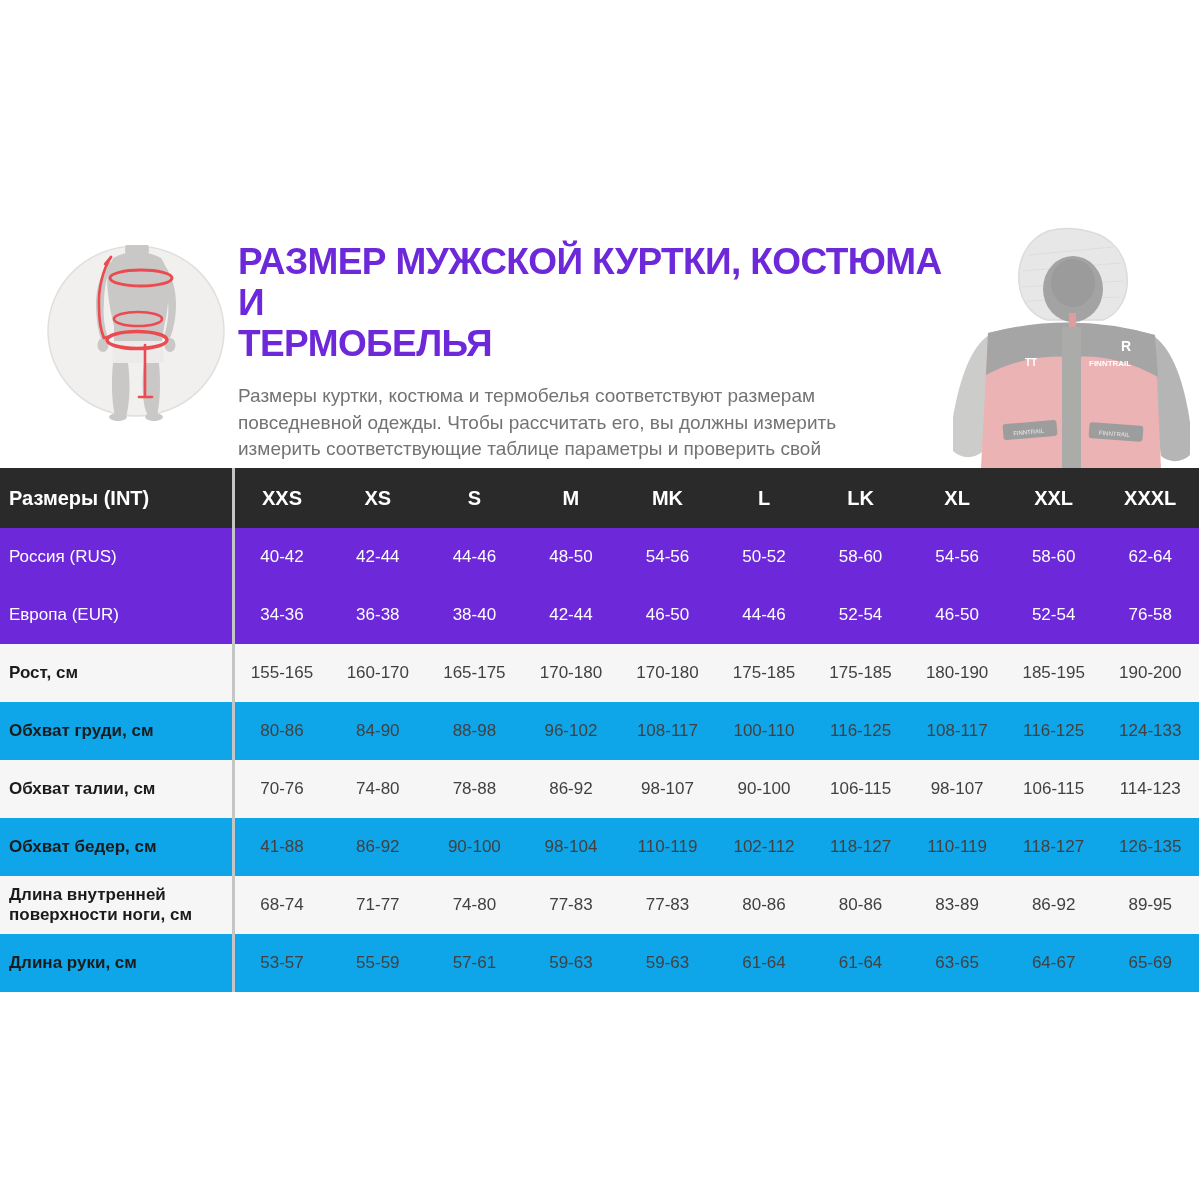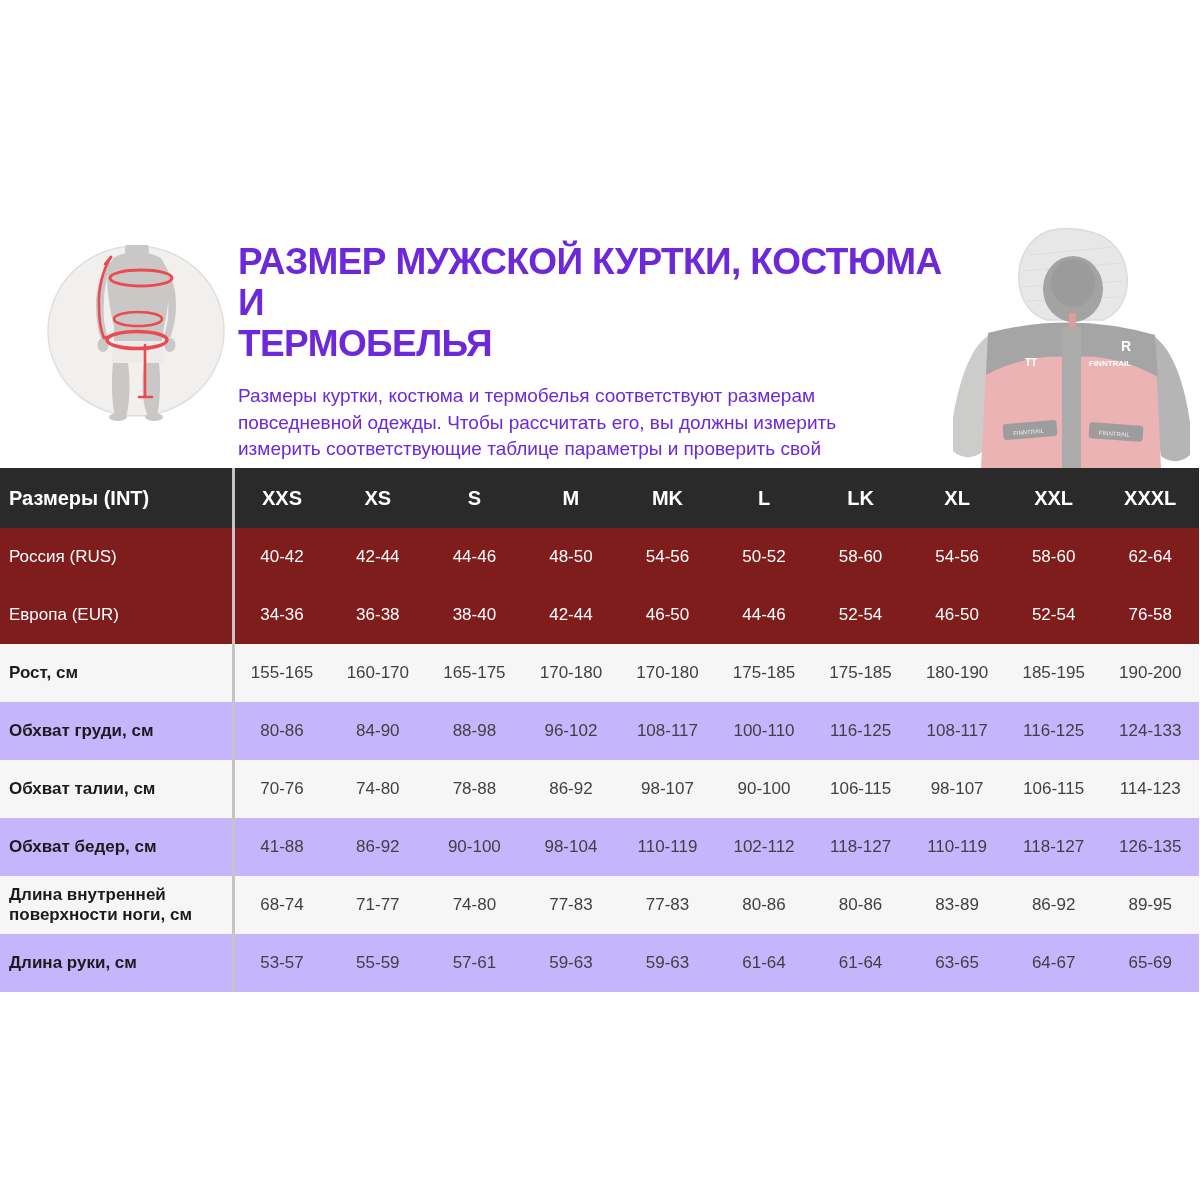--- a/index.html
+++ b/index.html
@@ -4,35 +4,35 @@
 <style>
   html,body{margin:0;padding:0;background:#ffffff;}
   body{width:1200px;height:1200px;font-family:"Liberation Sans",sans-serif;-webkit-font-smoothing:antialiased;}
   .page{position:relative;width:1200px;height:1200px;background:#fff;overflow:hidden;}
 
   
   .icon-wrap{position:absolute;left:47px;top:245px;width:180px;height:176px;}
   .intro-text{position:absolute;left:238px;top:241px;width:705px;}
   .page-title{margin:0;font-size:37px;line-height:41px;font-weight:800;color:#6d28d9;letter-spacing:-0.6px;}
   .page-title span{display:block;}
-  .desc{margin-top:19px;font-size:19px;line-height:26.5px;color:#6d28d9;}
+  .desc{margin-top:19px;font-size:19px;line-height:26.5px;color:#737373;}
   .desc span{display:block;}
   .jacket-wrap{position:absolute;left:943px;top:225px;width:257px;height:243px;overflow:hidden;}
 
   
   table.size-table{position:absolute;left:0;top:468px;width:1200px;border-collapse:collapse;table-layout:fixed;}
   .size-table th,.size-table td{padding:0;text-align:center;vertical-align:middle;font-weight:normal;}
   .size-table .label-cell{text-align:left;padding-left:9px;padding-right:6px;border-right:3px solid #c5c5c5;}
   .size-table thead tr{height:60px;}
   .size-table thead th{background:#2a2a2a;color:#ffffff;font-weight:bold;font-size:20px;text-align:center;}
   .size-table tbody tr{height:58px;}
-  tr.variant-gray td{background:#7f1d1d;color:#ffffff;font-size:17px;}
+  tr.variant-gray td{background:#6d28d9;color:#ffffff;font-size:17px;}
   tr.variant-gray td.label-cell{font-weight:normal;}
   tr.variant-light td{background:#f6f6f6;}
-  tr.variant-white td{background:#c4b5fd;}
+  tr.variant-white td{background:#0ea5e9;}
   tr.variant-light td,tr.variant-white td{color:#414141;font-size:17px;}
   tr.variant-light td.label-cell,tr.variant-white td.label-cell{color:#1b1b1b;font-weight:bold;line-height:20px;}
 </style>
 </head>
 <body>
 
 <div class="page">
 
   <div class="icon-wrap">
     <svg width="180" height="176" viewBox="0 0 180 176">

